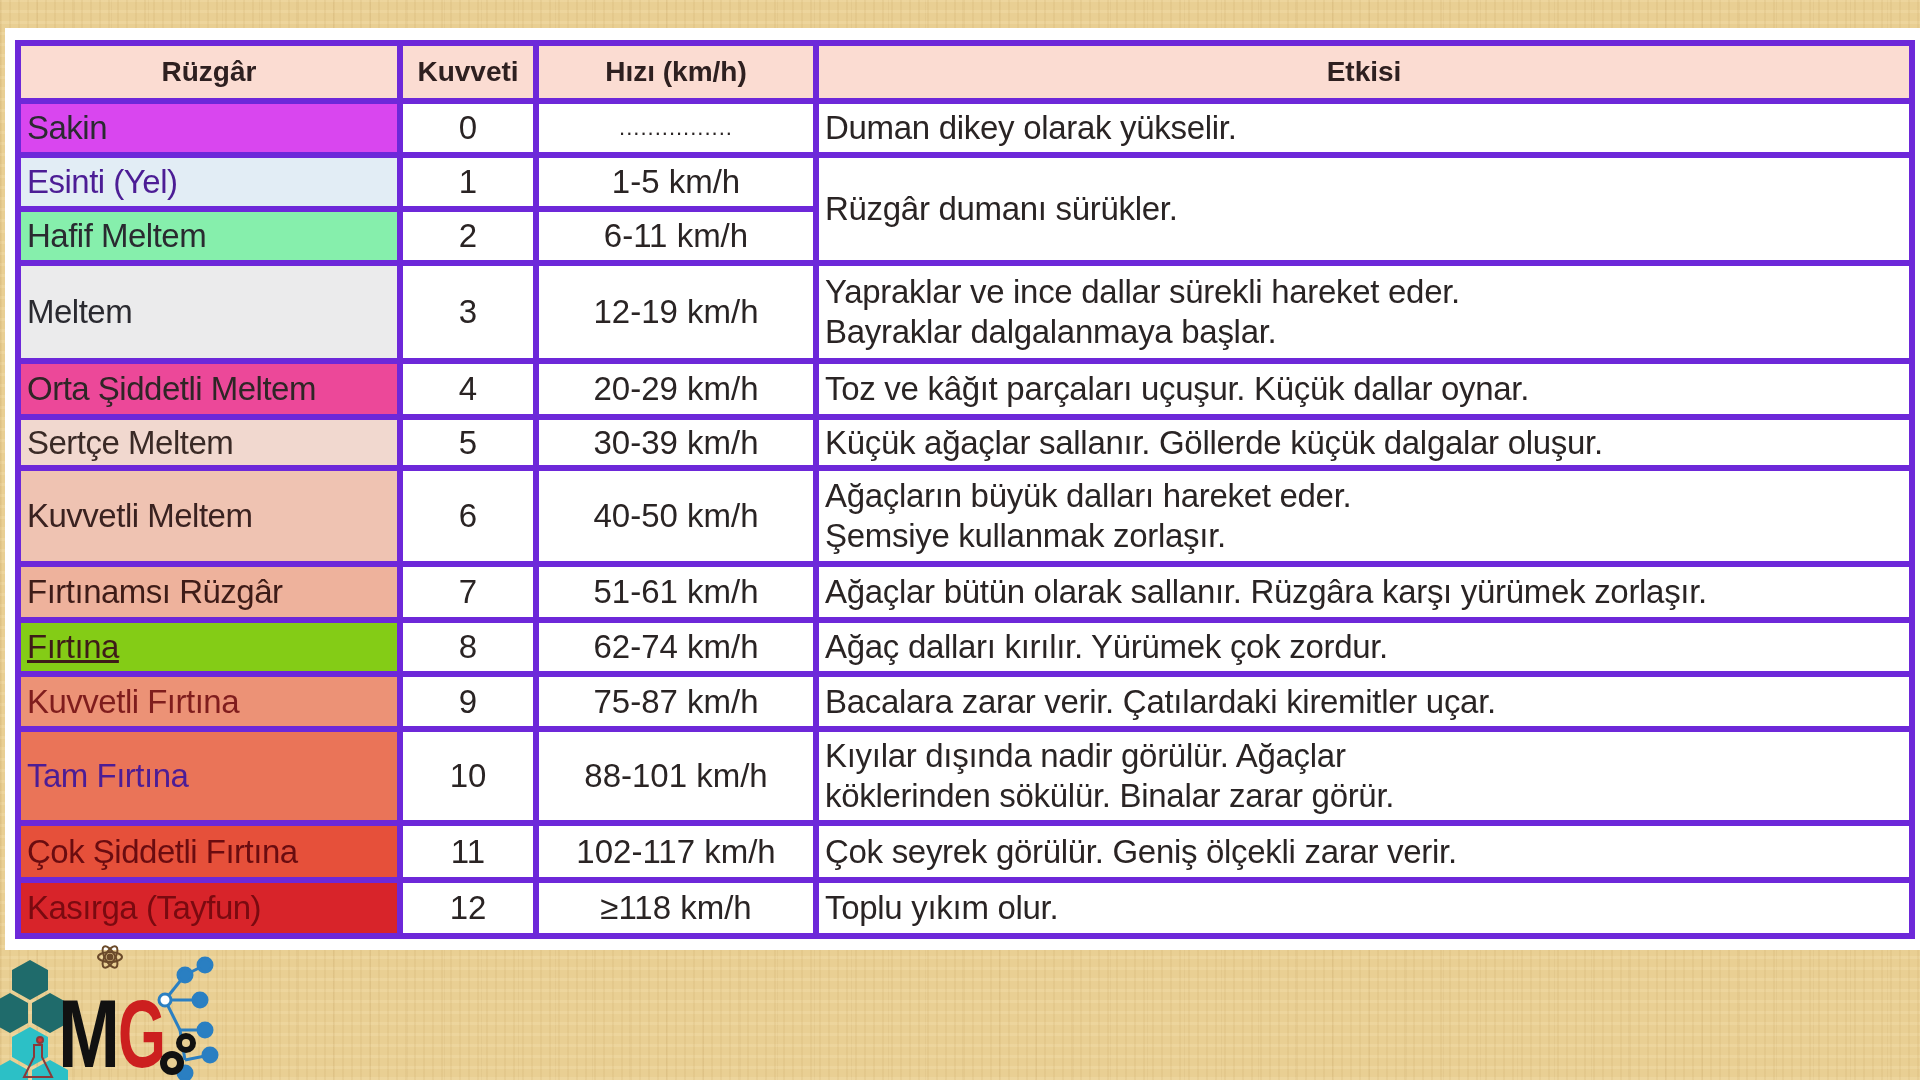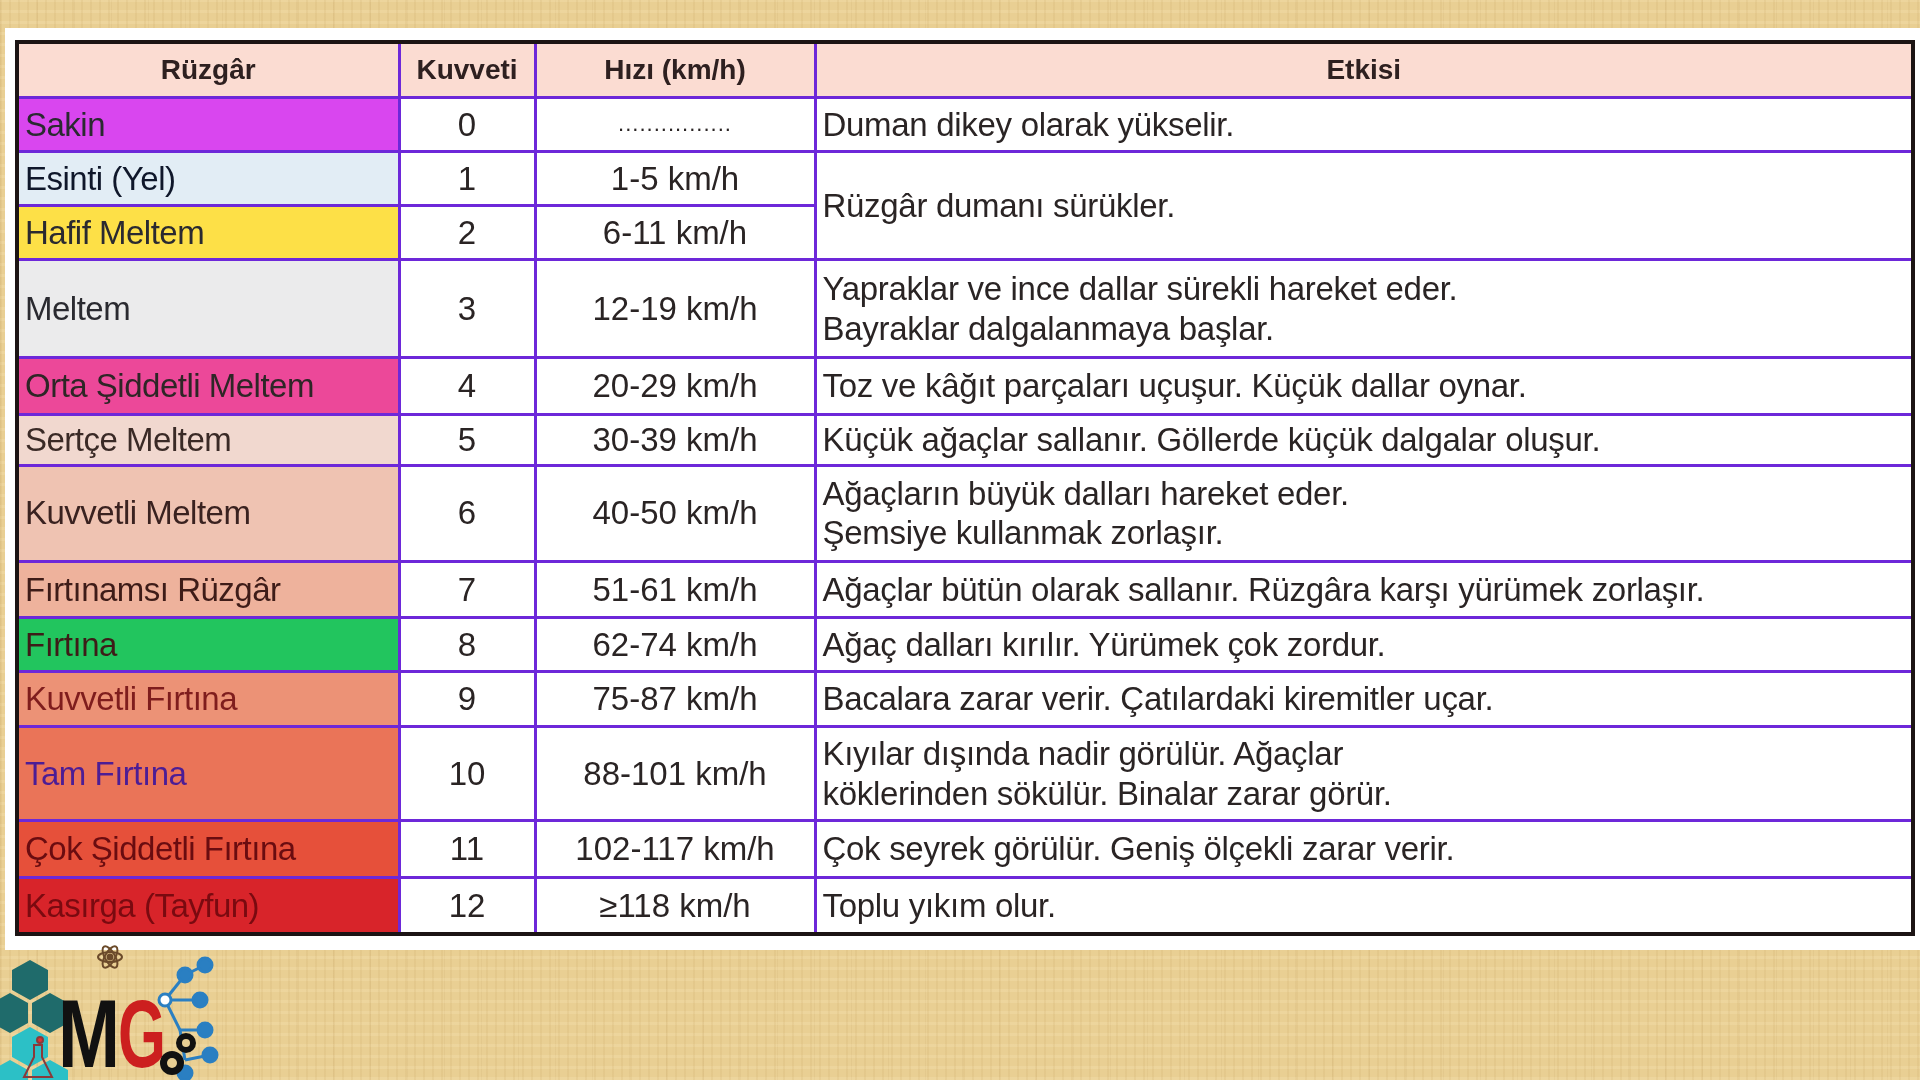--- a/index.html
+++ b/index.html
@@ -17,21 +17,21 @@
     background: #ffffff;
   }
   table.wind {
     position: absolute; left: 15px; top: 40px;
     width: 1900px; height: 896px;
     border-collapse: collapse;
     table-layout: fixed;
     border: 4px solid #1c1414;
   }
   table.wind th, table.wind td {
-    border: 3px solid #6d28d9;
+    border: 6px solid #6d28d9;
     color: #2a2424;
     font-size: 33px;
     padding: 0 6px;
     white-space: nowrap;
     overflow: hidden;
     line-height: 1.2;
   }
   table.wind th {
     background: #fbdcd2;
     font-weight: bold;
@@ -74,29 +74,29 @@
   <tbody id="wind-body">
       <tr style="height: 54px;">
         <td class="name" style="background: #d946ef; color: rgb(42, 42, 48);">Sakin</td>
         <td class="force">0</td>
         <td class="speed" style="font-size: 22px; letter-spacing: 1px;">................</td>
         <td class="effect">
           <span class="ln">Duman dikey olarak yükselir.</span>
         </td>
       </tr>
       <tr style="height: 54px;">
-        <td class="name" style="background: rgb(226, 237, 245); color: #0f172a;">Esinti (Yel)</td>
+        <td class="name" style="background: rgb(226, 237, 245); color: #4c1d95;">Esinti (Yel)</td>
         <td class="force">1</td>
         <td class="speed">1-5 km/h</td>
         <td class="effect" rowspan="2">
           <span class="ln">Rüzgâr dumanı sürükler.</span>
         </td>
       </tr>
       <tr style="height: 54px;">
-        <td class="name" style="background: #fde047; color: rgb(42, 42, 48);">Hafif Meltem</td>
+        <td class="name" style="background: #86efac; color: rgb(42, 42, 48);">Hafif Meltem</td>
         <td class="force">2</td>
         <td class="speed">6-11 km/h</td>
       </tr>
       <tr style="height: 98px;">
         <td class="name" style="background: rgb(235, 235, 236); color: rgb(42, 42, 48);">Meltem</td>
         <td class="force">3</td>
         <td class="speed">12-19 km/h</td>
         <td class="effect">
           <span class="ln">Yapraklar ve ince dallar sürekli hareket eder.</span>
           <span class="ln">Bayraklar dalgalanmaya başlar.</span>
@@ -129,21 +129,21 @@
       </tr>
       <tr style="height: 56px; margin-top: 16px;">
         <td class="name" style="background: rgb(238, 178, 156); color: rgb(62, 28, 24);">Fırtınamsı Rüzgâr</td>
         <td class="force">7</td>
         <td class="speed">51-61 km/h</td>
         <td class="effect">
           <span class="ln">Ağaçlar bütün olarak sallanır. Rüzgâra karşı yürümek zorlaşır.</span>
         </td>
       </tr>
       <tr style="height: 54px;">
-        <td class="name" style="background: #22c55e; color: rgb(62, 28, 24);">Fırtına</td>
+        <td class="name" style="background: #84cc16; color: rgb(62, 28, 24); text-decoration: underline;">Fırtına</td>
         <td class="force">8</td>
         <td class="speed">62-74 km/h</td>
         <td class="effect">
           <span class="ln">Ağaç dalları kırılır. Yürümek çok zordur.</span>
         </td>
       </tr>
       <tr style="height: 55px;">
         <td class="name" style="background: rgb(236, 146, 118); color: #7f1d1d;">Kuvvetli Fırtına</td>
         <td class="force">9</td>
         <td class="speed">75-87 km/h</td>

